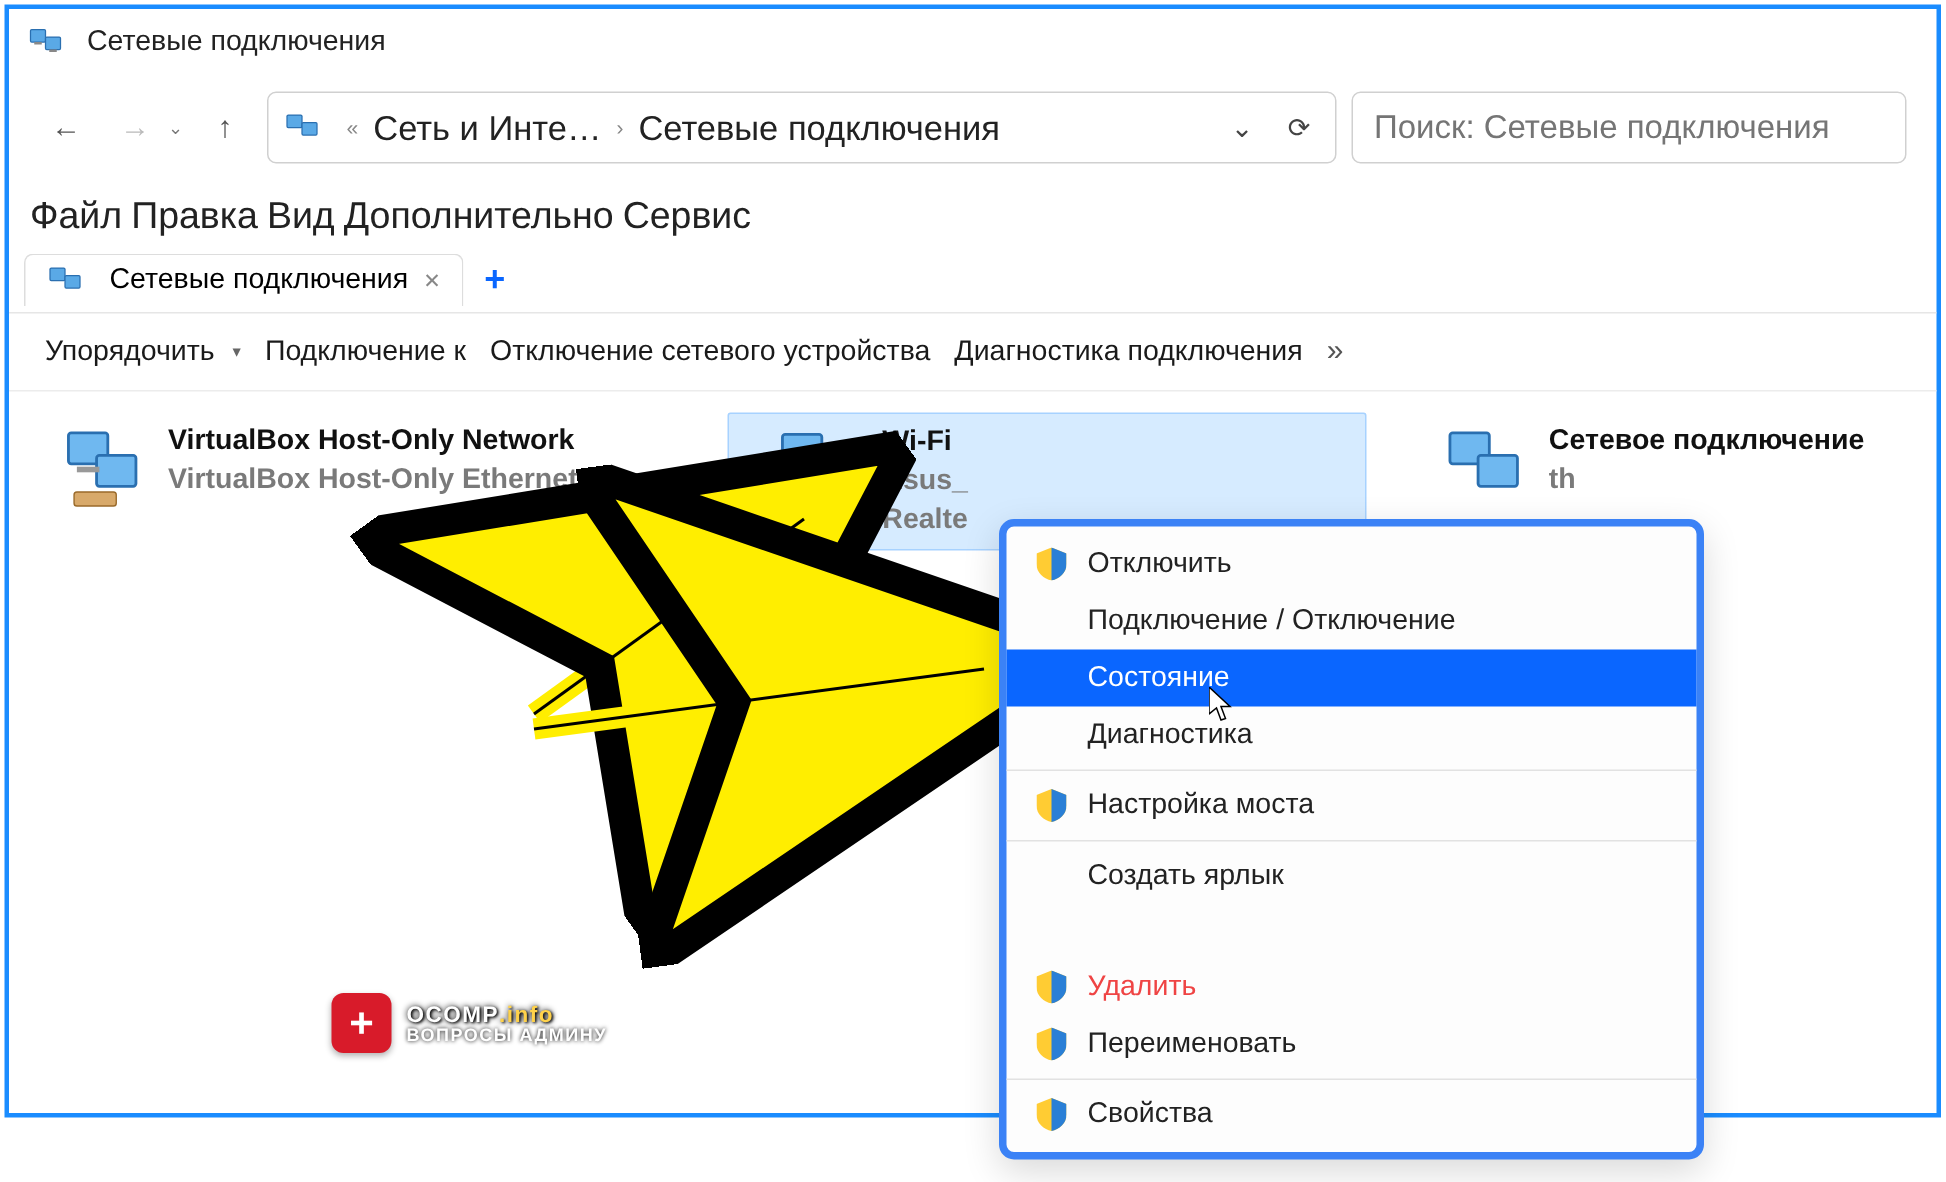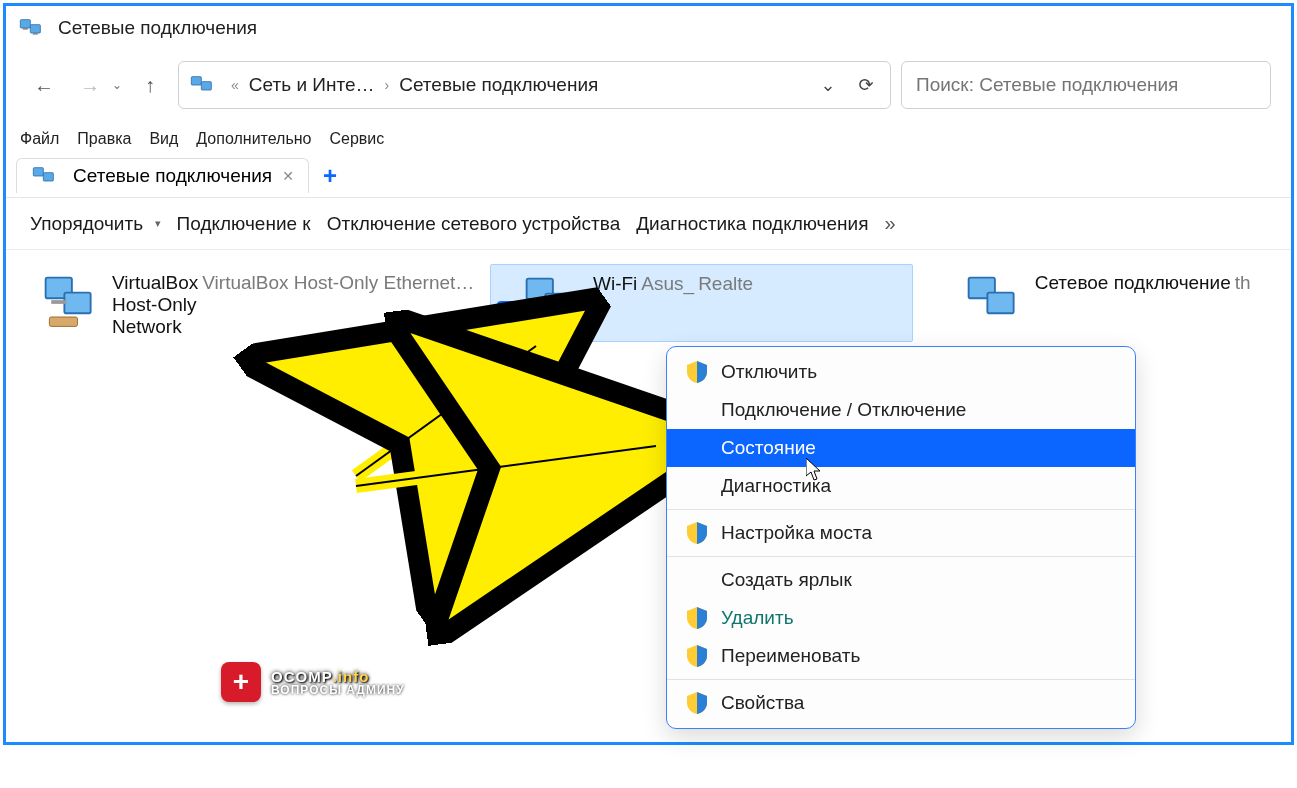--- a/index.html
+++ b/index.html
@@ -11,59 +11,59 @@
   .app-icon { width: 28px; height: 20px; }
   .titlebar-text { font-size: 19px; color: #222; }
 
   
   .navrow { display: flex; align-items: center; gap: 10px; padding: 10px 20px; height: 70px; }
   .nav-btn { width: 36px; height: 36px; display: flex; align-items: center; justify-content: center; color: #555; font-size: 20px; cursor: pointer; }
   .nav-btn.disabled { color: #bbb; cursor: default; }
   .mini-chevron { font-size: 12px; color: #777; margin-left: -6px; }
   .address-bar { display: flex; align-items: center; border: 1px solid #d0d0d0; border-radius: 6px; background: #fff; flex: 1; height: 48px; padding: 0 10px; gap: 10px; }
   .address-bar .chevron { color: #888; font-size: 14px; }
-  .crumb { font-size: 19px; color: #222; white-space: nowrap; }
+  .crumb { font-size: 23px; color: #222; white-space: nowrap; }
   .addr-icon { width: 28px; height: 20px; margin-right: 4px; }
   .addr-spacer { flex: 1; }
   .addr-ctl { width: 28px; text-align: center; color: #444; font-size: 18px; cursor: pointer; }
   .search-box { display: flex; align-items: center; border: 1px solid #d0d0d0; border-radius: 6px; height: 48px; width: 370px; padding: 0 14px; }
-  .search-box input { border: none; outline: none; font-size: 19px; color: #4c1d95; width: 100%; background: transparent; }
-
-  
-  .menubar { display: flex; gap: 18px; padding: 10px 14px 6px; font-size: 16px; color: #222; }
+  .search-box input { border: none; outline: none; font-size: 22px; color: #4c1d95; width: 100%; background: transparent; }
+
+  
+  .menubar { display: flex; gap: 6px; padding: 10px 14px 6px; font-size: 25px; color: #222; }
   .menubar span { cursor: pointer; }
 
   
   .tabbar { display: flex; align-items: center; padding: 0 10px; height: 44px; border-bottom: 1px solid #e6e6e6; }
   .tab { display: flex; align-items: center; gap: 10px; padding: 6px 14px; background: #fff; border: 1px solid #ddd; border-bottom: none; border-radius: 6px 6px 0 0; font-size: 19px; }
   .tab .close { color: #888; font-size: 14px; cursor: pointer; }
   .tab-add { color: #0a66ff; font-size: 24px; font-weight: bold; margin-left: 14px; cursor: pointer; }
 
   
   .toolbar { display: flex; align-items: center; gap: 16px; padding: 14px 24px; font-size: 19px; color: #1a1a1a; border-bottom: 1px solid #ececec; }
   .toolbar .item { display: flex; align-items: center; gap: 6px; cursor: pointer; }
   .toolbar .drop::after { content: "▾"; font-size: 11px; color: #666; margin-left: 6px; }
   .toolbar .overflow { font-size: 20px; color: #555; }
 
   
   .content { position: relative; padding: 14px 24px; }
   .conn-list { display: flex; gap: 40px; align-items: flex-start; }
   .conn { display: flex; align-items: flex-start; gap: 12px; padding: 8px 10px; border-radius: 2px; position: relative; }
   .conn.selected { background: #d6ebff; border: 1px solid #a7d2ff; }
   .conn .chk { position: absolute; left: 6px; top: 36px; width: 20px; height: 20px; background: #0a66ff; border-radius: 4px; color: #fff; font-size: 14px; display: flex; align-items: center; justify-content: center; }
-  .conn .txt { display: flex; flex-direction: row; gap: 4px; }
+  .conn .txt { display: flex; flex-direction: column; gap: 4px; font-weight: bold; }
   .conn .name { font-size: 19px; color: #111; }
   .conn .sub { font-size: 19px; color: #7a7a7a; white-space: nowrap; }
   .conn-icon { width: 60px; height: 60px; flex-shrink: 0; }
 
   
-  .ctx { position: absolute; left: 660px; top: 340px; width: 470px; background: #fdfdfd; border: 1px solid #3b82f6; border-radius: 10px; box-shadow: 0 8px 24px rgba(0,0,0,0.15); padding: 6px 0; z-index: 50; }
+  .ctx { position: absolute; left: 660px; top: 340px; width: 470px; background: #fdfdfd; border: 5px solid #3b82f6; border-radius: 10px; box-shadow: 0 8px 24px rgba(0,0,0,0.15); padding: 6px 0; z-index: 50; }
   .ctx .row { display: flex; align-items: center; gap: 12px; padding: 8px 18px; font-size: 19px; color: #222; cursor: pointer; }
   .ctx .row.sel { background: #0a66ff; color: #fff; }
-  .ctx .row.disabled { color: #0f766e; cursor: default; }
+  .ctx .row.disabled { color: #ef4444; cursor: default; margin-top: 36px; }
   .ctx .sep { height: 1px; background: #e2e2e2; margin: 4px 0; }
   .ctx .ic { width: 24px; display: flex; justify-content: center; }
   .shield { width: 20px; height: 22px; }
 
   .cursor { position: absolute; left: 800px; top: 452px; z-index: 60; font-size: 18px; }
 
   
   .arrow { position: absolute; z-index: 40; }
   .arrow svg { overflow: visible; }
 

